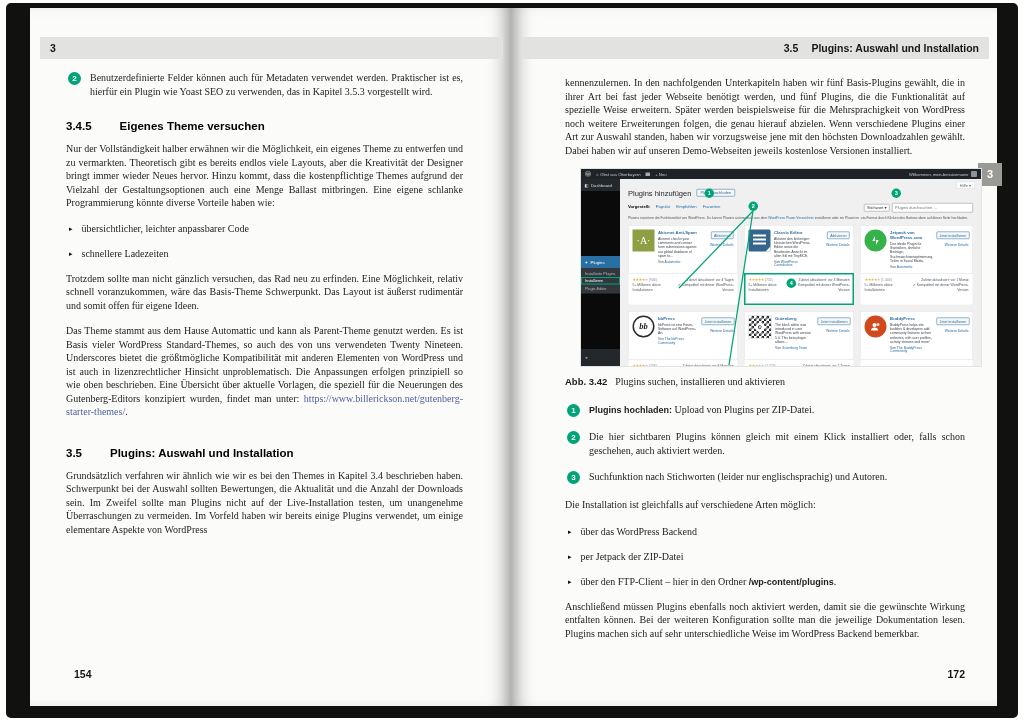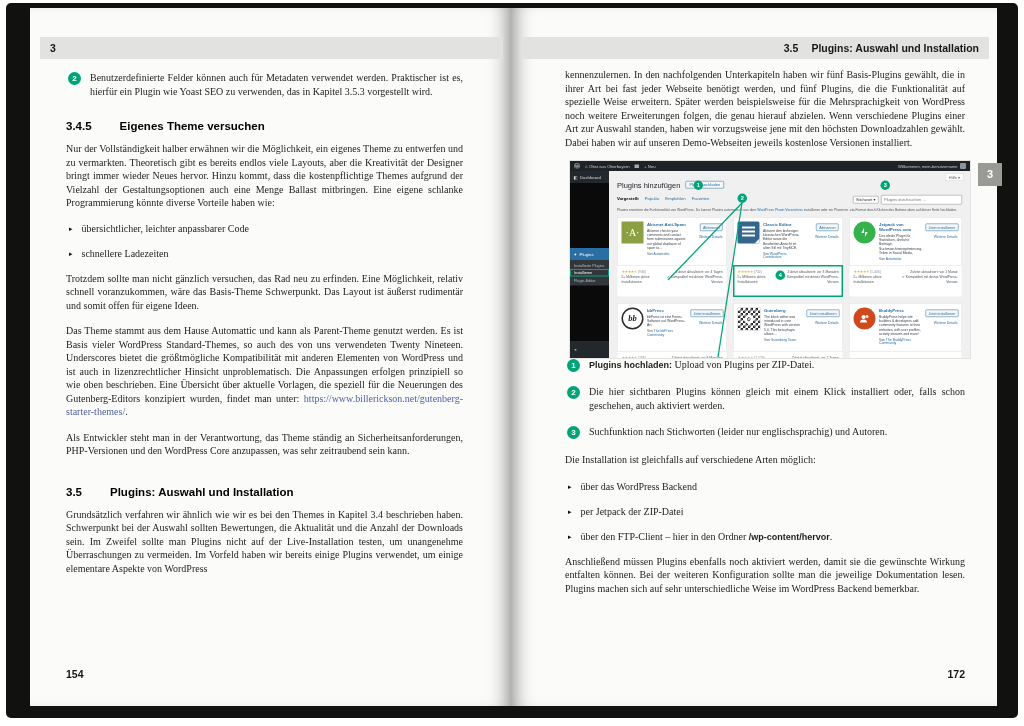--- a/index.html
+++ b/index.html
@@ -6,43 +6,43 @@
   html,body{margin:0;padding:0;width:1024px;height:726px;background:#ffffff;overflow:hidden;
     font-family:"Liberation Serif",serif;}
   .book{position:absolute;left:6px;top:3px;width:1012px;height:715px;background:#111110;border-radius:5px;}
   .page{position:absolute;top:5px;height:698px;background:#fbfbf9;}
   .pageL{left:24px;width:481px;box-shadow:inset -16px 0 20px -14px rgba(0,0,0,.5);}
   .pageR{left:505px;width:486px;box-shadow:inset 16px 0 20px -14px rgba(0,0,0,.5);}
   .hdr{height:22px;background:#e2e2e0;display:flex;align-items:center;gap:13px;
     font:bold 10.5px "Liberation Sans",sans-serif;color:#161616;margin:29px 8px 0 10px;padding:0 10px;}
   .hdrR{justify-content:flex-end;}
   .contentL{padding:12px 48px 0 36px;}
-  .contentR{padding:9px 32px 0 54px;}
+  .contentR{padding:17px 32px 0 54px;}
   p.b{font-size:10px;line-height:13.5px;text-align:justify;color:#1d1d1d;margin:0 0 12px 0;}
   .indent{margin-left:22px;}
   .bsans{font:bold 9px "Liberation Sans",sans-serif;}
   .sec{display:flex;gap:28px;font:bold 11.5px "Liberation Sans",sans-serif;color:#000;margin:22px 0 10px 0;}
   .sec35{margin-top:28px;}
   .numitem{display:flex;gap:9px;margin:0 0 13px 2px;}
   .numitem p.b{margin:0;flex:1;}
   .gcirc{flex:none;width:13px;height:13px;border-radius:50%;background:var(--green);color:#fff;
     font:bold 8px/13px "Liberation Sans",sans-serif;text-align:center;margin-top:1px;}
   .bullet{display:flex;gap:9px;margin:0 0 11px 3px;font-size:10px;line-height:13.5px;color:#1d1d1d;}
   .bullet .bm{font-size:7px;line-height:14px;color:#111;}
   .link{color:#50619e;}
   .pnum{position:absolute;bottom:26px;font:bold 10.5px "Liberation Sans",sans-serif;color:#161616;}
-  .pnumL{left:36px;}
+  .pnumL{left:44px;}
   .pnumR{right:32px;}
   .chaptab{position:absolute;top:155px;right:-5px;width:24px;height:23px;background:#999996;color:#fff;
     font:bold 11px/23px "Liberation Sans",sans-serif;text-align:center;}
   .caption{font-size:10px;color:#1d1d1d;margin:10px 0 16px 0;}
   .caption b{font:bold 9.5px "Liberation Sans",sans-serif;margin-right:8px;}
 
   
-  .shot{width:400px;height:197px;overflow:hidden;position:relative;margin:2px 0 0 5px;box-shadow:0 0 0 1px #e3e3e1;}
+  .shot{width:400px;height:197px;overflow:hidden;position:relative;margin:2px 0 0 16px;box-shadow:0 0 0 1px #e3e3e1;}
   .shot-in{width:800px;height:394px;transform:scale(.5);transform-origin:0 0;position:relative;
     background:#f0f0f1;font-family:"Liberation Sans",sans-serif;}
   .wp-topbar{position:absolute;left:0;top:0;right:0;height:20px;background:var(--wpdark);
     display:flex;align-items:center;gap:10px;padding:0 8px;color:#c9cacd;font-size:8.5px;}
   .tb-logo{font-size:12px;color:#e8e8e8;}
   .tb-item{display:flex;align-items:center;gap:3px;}
   .tb-bubble{width:9px;height:7px;background:#a7aaad;border-radius:1px;}
   .tb-right{margin-left:auto;display:flex;align-items:center;gap:5px;font-size:8px;}
   .tb-avatar{width:12px;height:12px;background:#8d939a;border-radius:2px;}
   .wp-sidebar{position:absolute;left:0;top:20px;bottom:0;width:78px;background:#0a0a0a;color:#dcdcde;}
@@ -134,21 +134,20 @@
         <span class="bm">▸</span>
         <span>übersichtlicher, leichter anpassbarer Code</span>
       </div>
       <div class="bullet">
         <span class="bm">▸</span>
         <span>schnellere Ladezeiten</span>
       </div>
 
       <p class="b" style="margin-top:3px">Trotzdem sollte man nicht gänzlich versuchen, das Rad neu zu erfinden. Eine Möglichkeit, relativ schnell voranzukommen, wäre das Basis-Theme Schwerpunkt. Das Layout ist äußerst rudimentär und somit offen für eigene Ideen.</p>
       <p class="b"><span>Das Theme stammt aus dem Hause Automattic und kann als Parent-Theme genutzt werden. Es ist Basis vieler WordPress Standard-Themes, so auch des von uns verwendeten Twenty Nineteen. Underscores bietet die größtmögliche Kompatibilität mit anderen Elementen von WordPress und ist auch in lizenzrechtlicher Hinsicht unproblematisch. Die Anpassungen erfolgen prinzipiell so wie oben beschrieben. Eine Übersicht über aktuelle Vorlagen, die speziell für die Neuerungen des Gutenberg-Editors konzipiert wurden, findet man unter: </span><span class="link">https://www.billerickson.net/gutenberg-starter-themes/</span><span>.</span></p>
-      <p class="b">Als Entwickler steht man in der Verantwortung, das Theme ständig an Sicherheitsanforderungen, PHP-Versionen und den WordPress Core anzupassen, was sehr zeitraubend sein kann.</p>
 
       <h3 class="sec sec35">
         <span>3.5</span>
         <span>Plugins: Auswahl und Installation</span>
       </h3>
       <p class="b">Grundsätzlich verfahren wir ähnlich wie wir es bei den Themes in Kapitel 3.4 beschrieben haben. Schwerpunkt bei der Auswahl sollten Bewertungen, die Aktualität und die Anzahl der Downloads sein. Im Zweifel sollte man Plugins nicht auf der Live-Installation testen, um unangenehme Überraschungen zu vermeiden. Im Vorfeld haben wir bereits einige Plugins verwendet, um einige elementare Aspekte von WordPress</p>
     </div>
     <div class="pnum pnumL">154</div>
   </div>
 
@@ -377,20 +376,21 @@
           <svg class="ann" width="800" height="394" viewBox="0 0 800 394">
             <line x1="344" y1="84" x2="196" y2="238" stroke="#00a476" stroke-width="2.5"></line>
             <line x1="344" y1="84" x2="296" y2="392" stroke="#00a476" stroke-width="2.5"></line>
           </svg>
           <span class="gc2 c1">1</span>
           <span class="gc2 c2">2</span>
           <span class="gc2 c3">3</span>
         </div>
       </div>
 
+      <p class="caption"><b>Abb. 3.42</b><span>Plugins suchen, installieren und aktivieren</span></p>
 
       <div class="numitem">
         <span class="gcirc">1</span>
         <p class="b"><span class="bsans">Plugins hochladen:</span><span> Upload von Plugins per ZIP-Datei.</span></p>
       </div>
       <div class="numitem">
         <span class="gcirc">2</span>
         <p class="b">Die hier sichtbaren Plugins können gleich mit einem Klick installiert oder, falls schon geschehen, auch aktiviert werden.</p>
       </div>
       <div class="numitem">
@@ -403,21 +403,21 @@
       <div class="bullet">
         <span class="bm">▸</span>
         <span>über das WordPress Backend</span>
       </div>
       <div class="bullet">
         <span class="bm">▸</span>
         <span>per Jetpack der ZIP-Datei</span>
       </div>
       <div class="bullet">
         <span class="bm">▸</span>
-        <span><span>über den FTP-Client – hier in den Ordner </span><span class="bsans">/wp-content/hervor</span><span>.</span></span>
+        <span><span>über den FTP-Client – hier in den Ordner </span><span class="bsans">/wp-content/plugins</span><span>.</span></span>
       </div>
 
       <p class="b" style="margin-top:4px">Anschließend müssen Plugins ebenfalls noch aktiviert werden, damit sie die gewünschte Wirkung entfalten können. Bei der weiteren Konfiguration sollte man die jeweilige Dokumentation lesen. Plugins machen sich auf sehr unterschiedliche Weise im WordPress Backend bemerkbar.</p>
     </div>
     <div class="pnum pnumR">172</div>
   </div>
 
 </div>
 
 </body></html>

